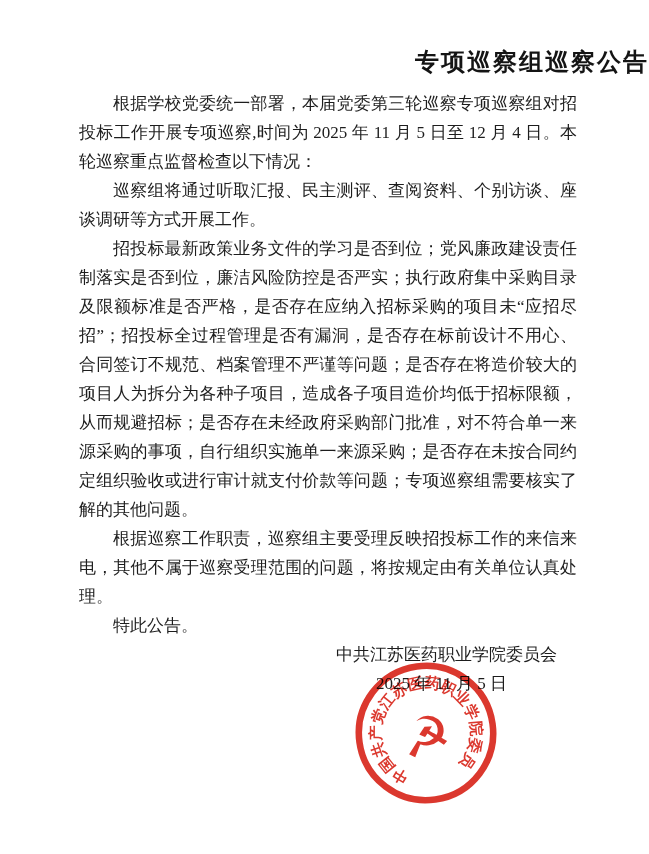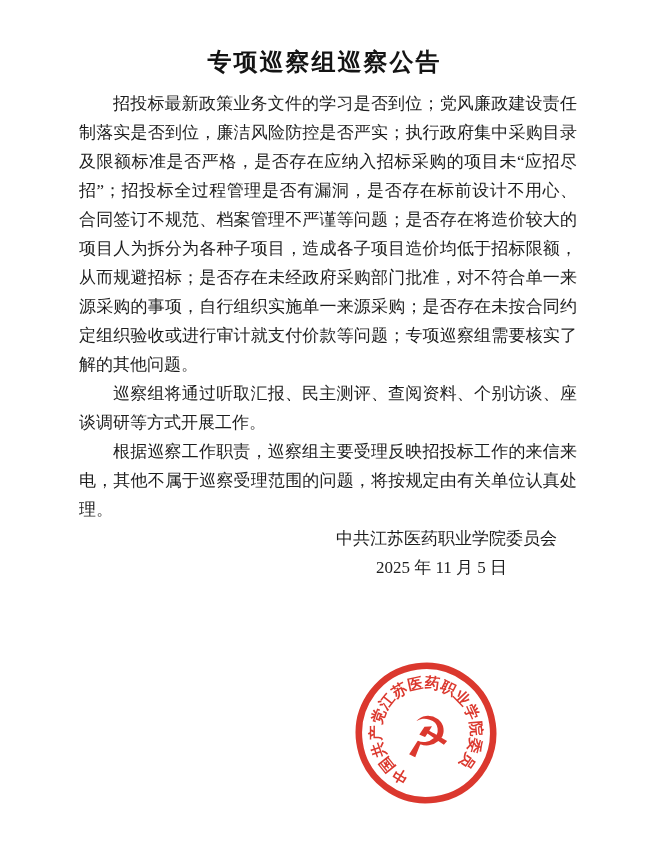--- a/index.html
+++ b/index.html
@@ -8,21 +8,21 @@
     position: relative;
     width: 649px;
     height: 854px;
     background: #ffffff;
     overflow: hidden;
     font-family: "Liberation Serif", "DejaVu Serif", serif;
     color: #1d1d1d;
   }
   .title {
     padding-top: 46px;
-    text-align: center;
+    text-align: right;
     font-size: 24px;
     font-weight: bold;
     letter-spacing: 2px;
     color: #141414;
     line-height: 32px;
   }
   .body-text {
     margin: 11px 72px 0 79px;
     font-size: 17px;
     line-height: 29px;
@@ -70,23 +70,25 @@
   }
 </style>
 </head>
 <body>
 
 <div class="page">
 
   <h1 class="title">专项巡察组巡察公告</h1>
 
   <div class="body-text">
+    <p>根据学校党委统一部署，本届党委第三轮巡察专项巡察组对招投标工作开展专项巡察,时间为 2025 年 11 月 5 日至 12 月 4 日。本轮巡察重点监督检查以下情况：</p>
+    <p>巡察组将通过听取汇报、民主测评、查阅资料、个别访谈、座谈调研等方式开展工作。</p>
     <p>招投标最新政策业务文件的学习是否到位；党风廉政建设责任制落实是否到位，廉洁风险防控是否严实；执行政府集中采购目录及限额标准是否严格，是否存在应纳入招标采购的项目未“应招尽招”；招投标全过程管理是否有漏洞，是否存在标前设计不用心、合同签订不规范、档案管理不严谨等问题；是否存在将造价较大的项目人为拆分为各种子项目，造成各子项目造价均低于招标限额，从而规避招标；是否存在未经政府采购部门批准，对不符合单一来源采购的事项，自行组织实施单一来源采购；是否存在未按合同约定组织验收或进行审计就支付价款等问题；专项巡察组需要核实了解的其他问题。</p>
-    <p>巡察组将通过听取汇报、民主测评、查阅资料、个别访谈、座谈调研等方式开展工作。</p>
     <p>根据巡察工作职责，巡察组主要受理反映招投标工作的来信来电，其他不属于巡察受理范围的问题，将按规定由有关单位认真处理。</p>
+    <p>特此公告。</p>
   </div>
 
   <div class="signature-block">
     <div class="signature">中共江苏医药职业学院委员会</div>
     <div class="sign-date">2025 年 11 月 5 日</div>
   </div>
 
   <div class="seal">
     <svg viewBox="0 0 200 200" aria-hidden="true">
       <circle cx="100" cy="100" r="92" fill="none" stroke="#d9291e" stroke-width="9"></circle>

